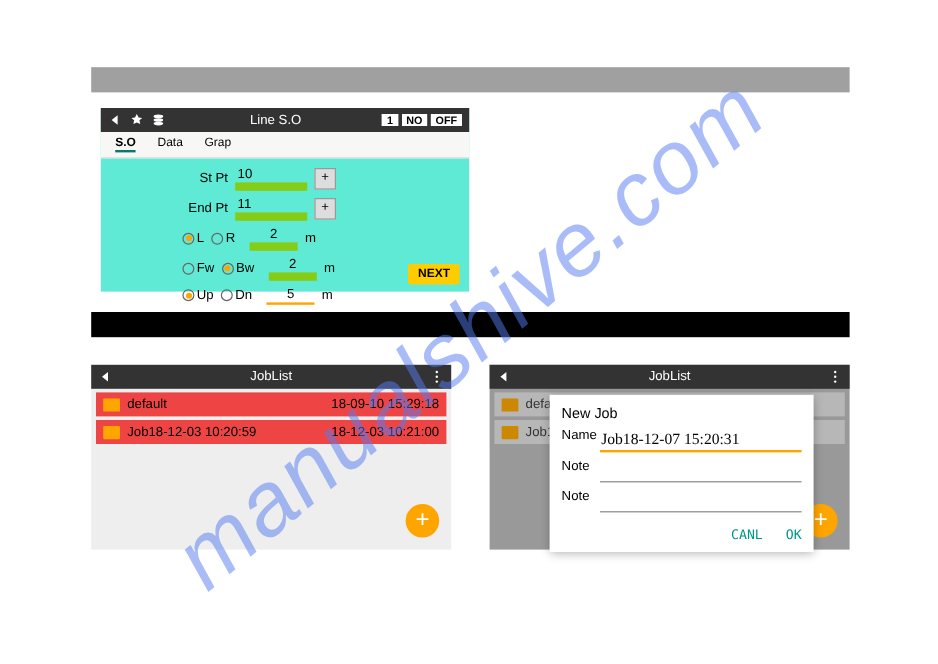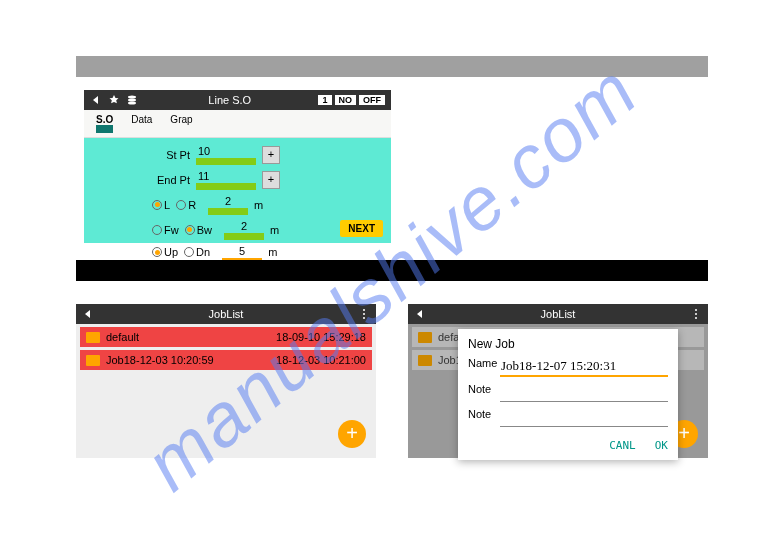--- a/index.html
+++ b/index.html
@@ -5,21 +5,21 @@
 *{margin:0;padding:0;box-sizing:border-box;font-family:sans-serif}
 body{width:782px;height:553px;background:#fff;position:relative}
 .watermark{position:absolute;top:50%;left:50%;transform:translate(-50%,-50%) rotate(-40deg);font-size:75px;color:#557cf2;opacity:0.5;pointer-events:none;z-index:100;font-style:italic;letter-spacing:2px}
 .graybar{position:absolute;left:76px;top:56px;width:632px;height:21px;background:#a0a0a0}
 .panel1{position:absolute;left:84px;top:90px;width:307px;height:153px;background:#5eead4}
 .panel1 .hdr{background:#333;color:#fff;height:20px;display:flex;align-items:center;padding:0 6px;font-size:11px}
 .panel1 .hdr .title{flex:1;text-align:center}
 .panel1 .hdr .badge{background:#fff;color:#000;padding:0 4px;margin-left:3px;font-size:9px;font-weight:bold}
 .panel1 .hdr svg{width:12px;height:12px;fill:#fff;margin-right:6px}
 .panel1 .tabs{display:flex;gap:18px;padding:4px 12px;font-size:10px;background:#f7f7f5;border-bottom:1px solid #ddd}
-.panel1 .tabs .tab.active{border-bottom:8px solid #0f766e;font-weight:bold}
+.panel1 .tabs .tab.active{border-bottom:2px solid #0f766e;font-weight:bold}
 .panel1 .form{padding:6px 20px;font-size:11px}
 .panel1 .row{display:flex;align-items:center;margin-bottom:4px}
 .panel1 .row .lbl{width:48px;text-align:right;margin-right:6px}
 .panel1 .row input[type=text]{width:60px;border:none;border-bottom:7px solid #84cc16;background:transparent;font-size:11px;padding:1px 2px}
 .panel1 .row input.o{border-bottom:2px solid #ffa500}
 .panel1 .pbtn{width:18px;height:18px;background:#ddd;border:1px solid #999;text-align:center;line-height:15px;margin-left:6px;cursor:pointer}
 .panel1 .radio{width:10px;height:10px;border:1px solid #666;border-radius:50%;display:inline-block;vertical-align:middle;margin-right:2px;position:relative}
 .panel1 .radio.sel::after{content:"";position:absolute;width:5px;height:5px;background:#ffa500;border-radius:50%;top:1.5px;left:1.5px}
 .panel1 .unit{margin-left:6px}
 .panel1 .next{position:absolute;right:8px;bottom:6px;background:#ffcc00;padding:3px 8px;font-size:10px;font-weight:bold;border-radius:2px;cursor:pointer}

